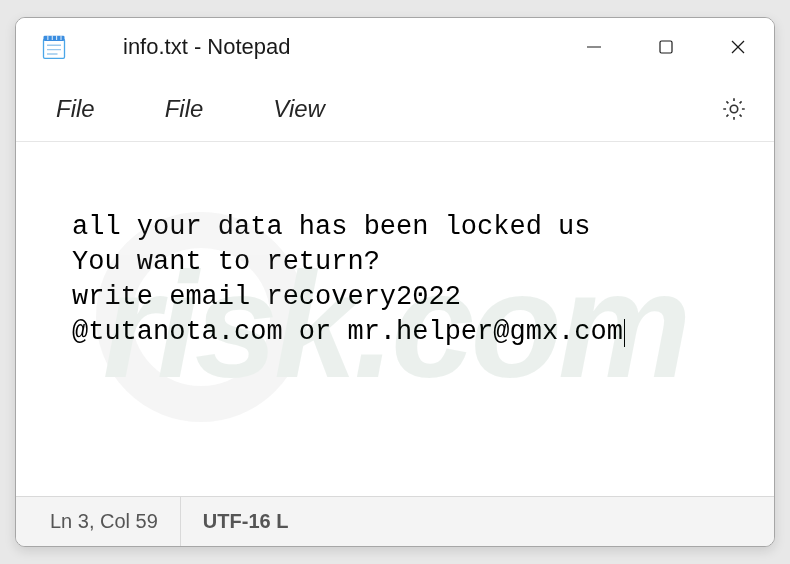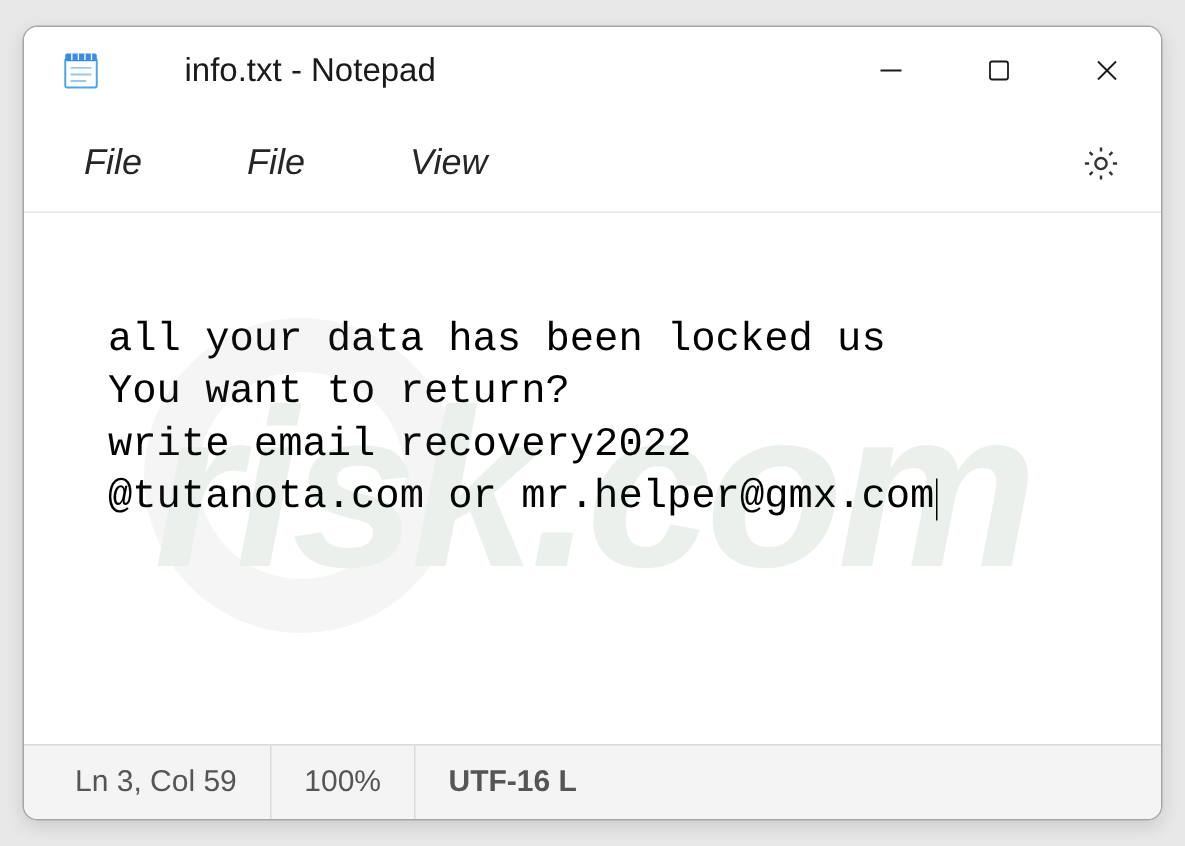--- a/index.html
+++ b/index.html
@@ -204,17 +204,16 @@
       <span class="watermark-text">risk.com</span>
     </div>
     <div class="editor"><span>all your data has been locked us
 You want to return?
 write email recovery2022
 @tutanota.com or mr.helper@gmx.com</span><span class="caret"></span></div>
   </div>
 
   <div class="statusbar">
     <div class="status-cell first">Ln 3, Col 59</div>
-    <div class="status-cell">100%</div>
     <div class="status-cell">UTF-16 L</div>
   </div>
 
 </div>
 
 </body></html>

